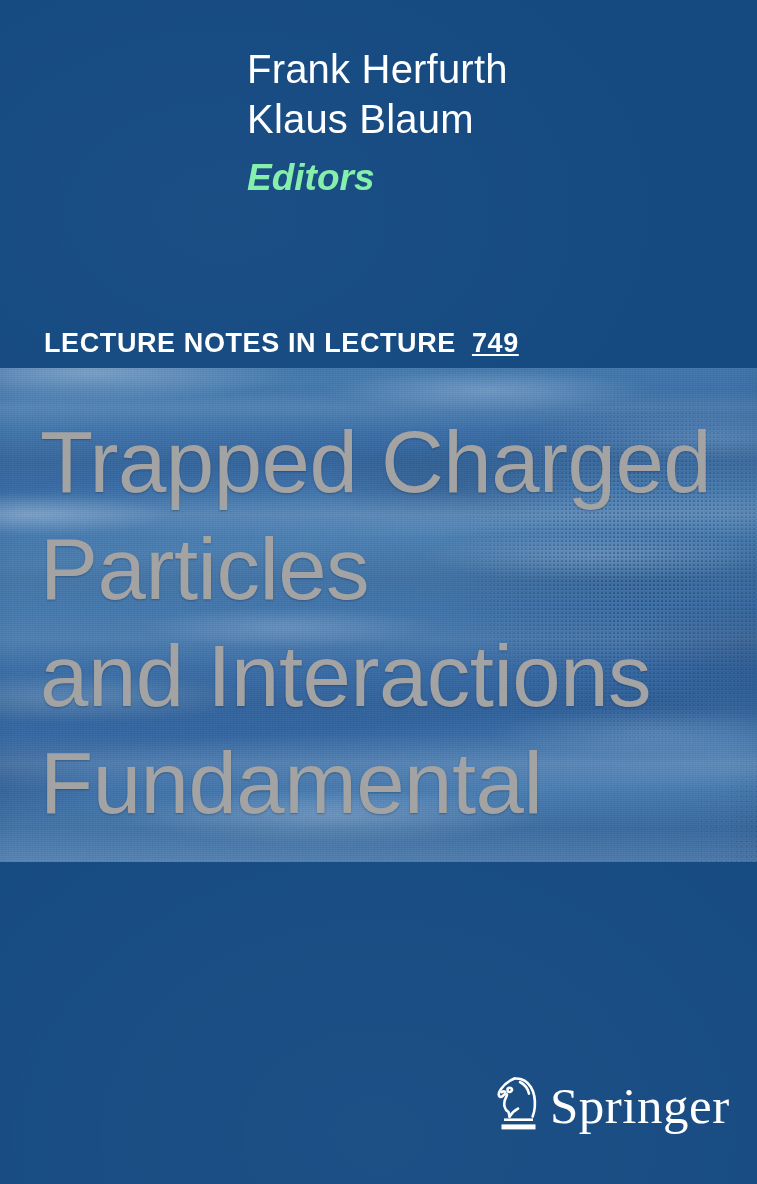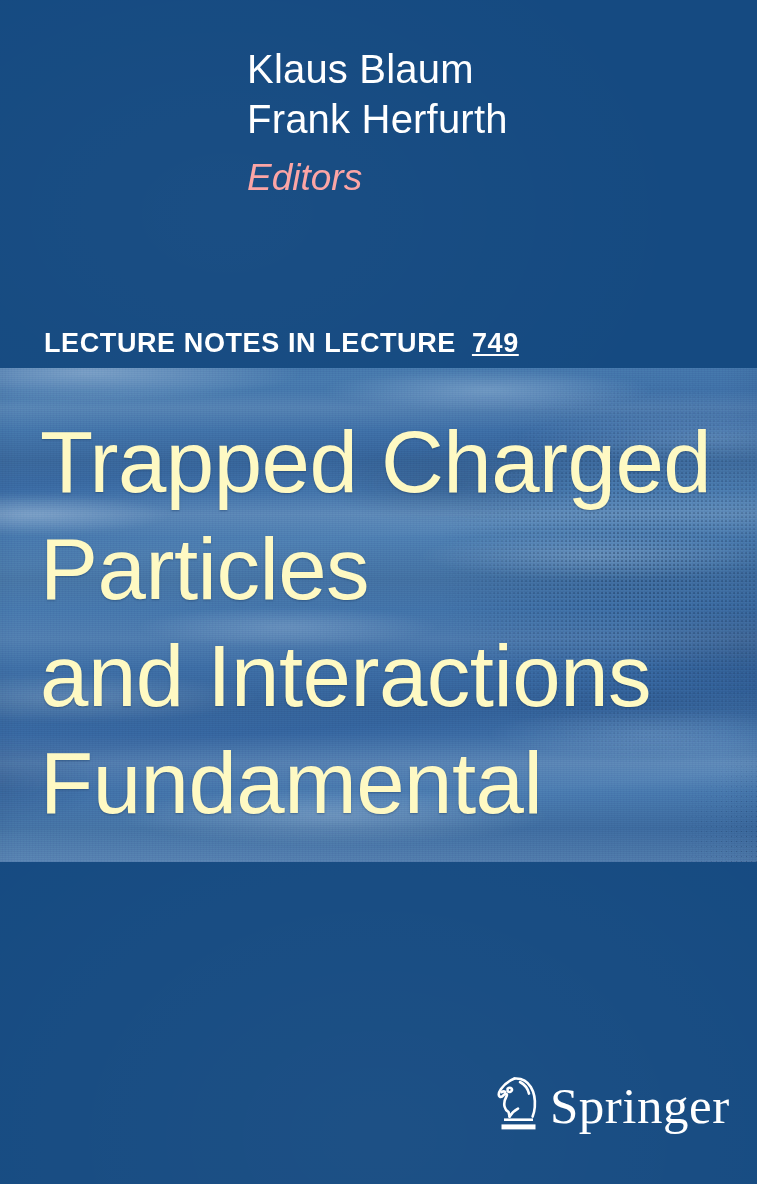--- a/index.html
+++ b/index.html
@@ -48,25 +48,25 @@
   .author-line {
     color: #ffffff;
     font-size: 40px;
     line-height: 50px;
     font-weight: 400;
     font-stretch: condensed;
     letter-spacing: 0.2px;
     white-space: nowrap;
   }
   .editors-line {
-    color: #fca5a5;
+    color: #86efac;
     font-size: 37px;
     line-height: 48px;
     font-style: italic;
-    font-weight: 400;
+    font-weight: 700;
     font-stretch: condensed;
     margin-top: 10px;
     white-space: nowrap;
   }
 
   
   .series {
     position: absolute;
     left: 44px;
     top: 327px;
@@ -185,21 +185,21 @@
   }
 
   
   .title {
     position: absolute;
     left: 40px;
     top: 408px;
     width: 690px;
   }
   .title-line {
-    color: #fef9c3;
+    color: #a3a3a3;
     font-size: 87px;
     line-height: 107px;
     font-weight: 400;
     font-stretch: condensed;
     letter-spacing: -0.5px;
     white-space: nowrap;
     text-shadow: 0 1px 2px rgba(12,38,72,0.35);
   }
 
   
@@ -223,22 +223,22 @@
 </style>
 </head>
 <body>
 
 <div class="cover">
 
   <div class="cover-base"></div>
   <div class="cover-sheen"></div>
 
   <div class="authors">
+    <div class="author-line">Frank Herfurth</div>
     <div class="author-line">Klaus Blaum</div>
-    <div class="author-line">Frank Herfurth</div>
     <div class="editors-line">Editors</div>
   </div>
 
   <div class="series">
     <span>LECTURE NOTES IN LECTURE</span><span class="num">749</span>
   </div>
 
   <div class="photo-band">
     <div class="band-layer band-base"></div>
     <div class="band-layer band-blobs"></div>

